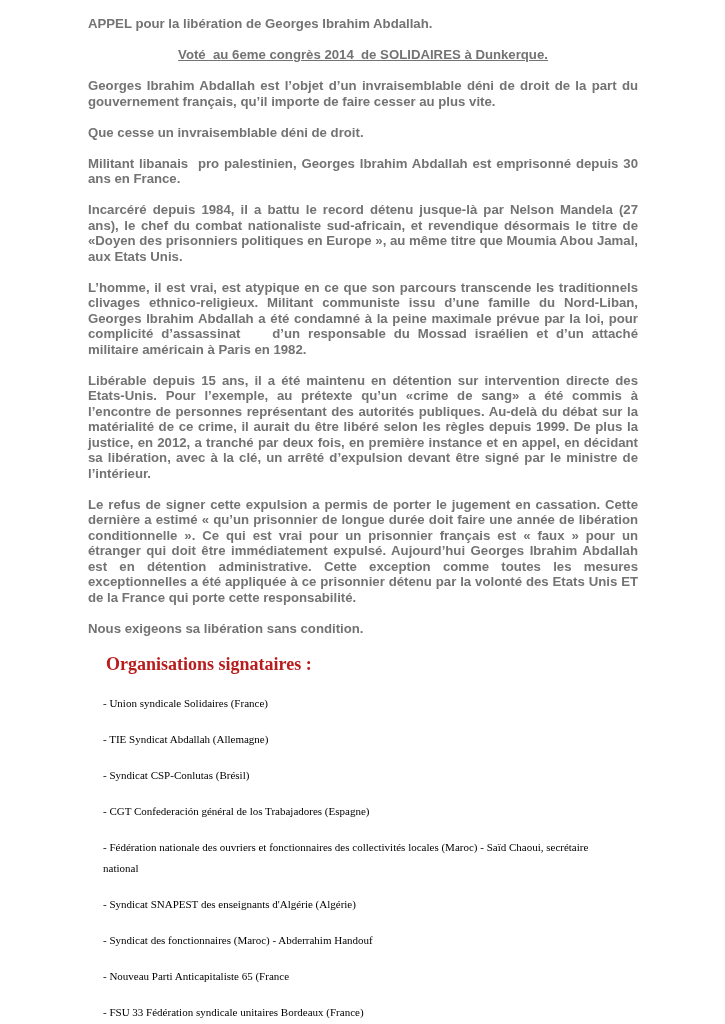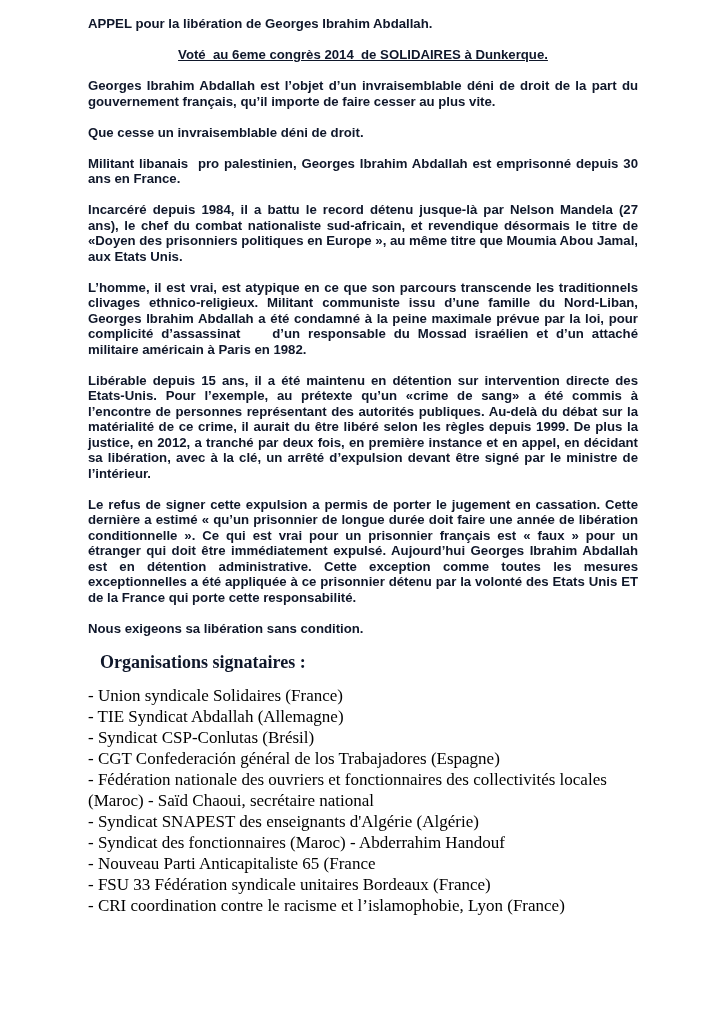--- a/index.html
+++ b/index.html
@@ -19,49 +19,49 @@
   }
   
   .sans-para {
     font-family: "Liberation Sans", "DejaVu Sans", sans-serif;
     font-weight: bold;
     font-size: 13.2px;
     line-height: 15.5px;
     margin: 0 0 15.5px 0;
     text-align: justify;
     white-space: pre-wrap;
-    color: #0f172a;
+    color: #737373;
   }
   .doc-title {
     text-align: left;
   }
   .doc-subtitle {
     text-align: center;
     text-decoration: underline;
   }
   
   .serif-heading {
     font-family: "Liberation Serif", "DejaVu Serif", serif;
     font-weight: bold;
     font-size: 18px;
     line-height: 21px;
-    margin: 12px;
-    color: #0f172a;
+    margin: 18px;
+    color: #b91c1c;
   }
   .signatories-list {
     margin: 0;
     padding: 0;
     list-style: none;
   }
   .signatory-item {
     font-family: "Liberation Serif", "DejaVu Serif", serif;
     font-weight: normal;
-    font-size: 17px;
+    font-size: 11px;
     line-height: 21px;
-    margin: 0;
+    margin: 15px;
     color: #000000;
     white-space: pre-wrap;
   }
 </style>
 </head>
 <body>
 
 <div class="page">
 
   <p class="sans-para doc-title">APPEL pour la libération de Georges Ibrahim Abdallah.</p>

